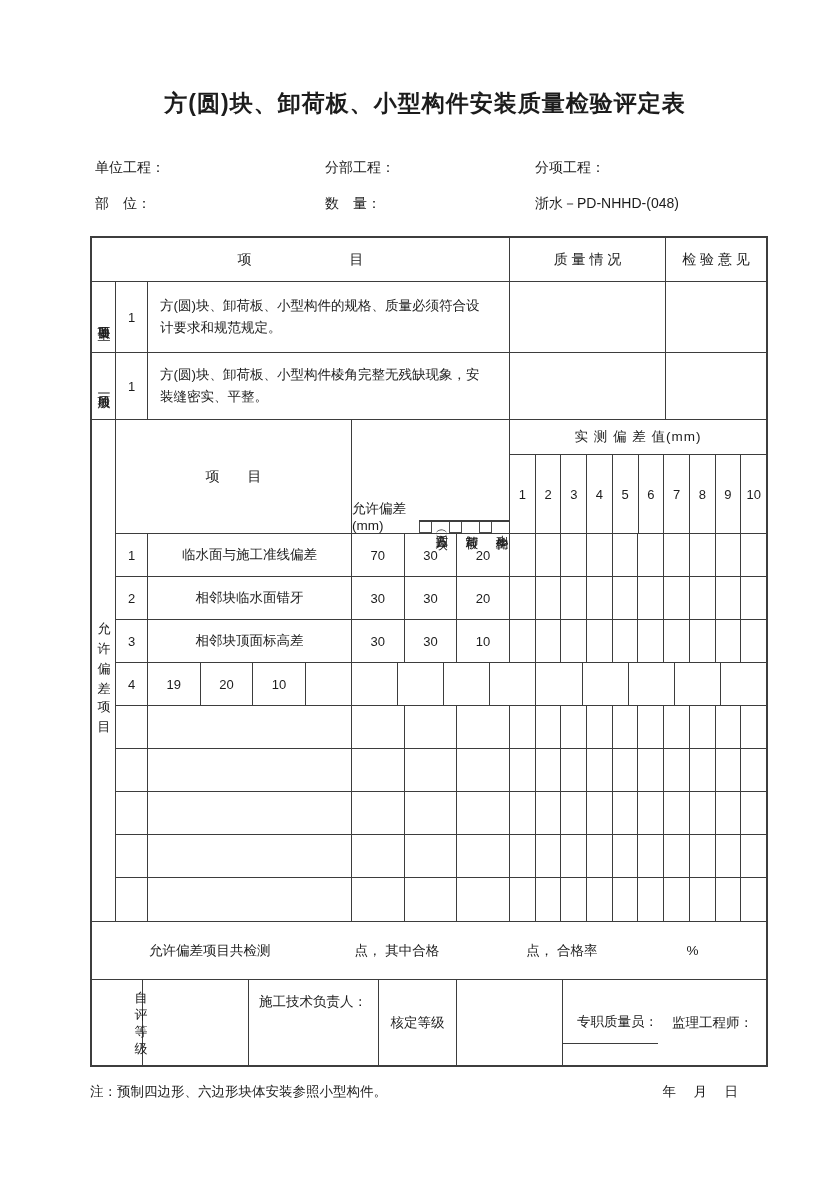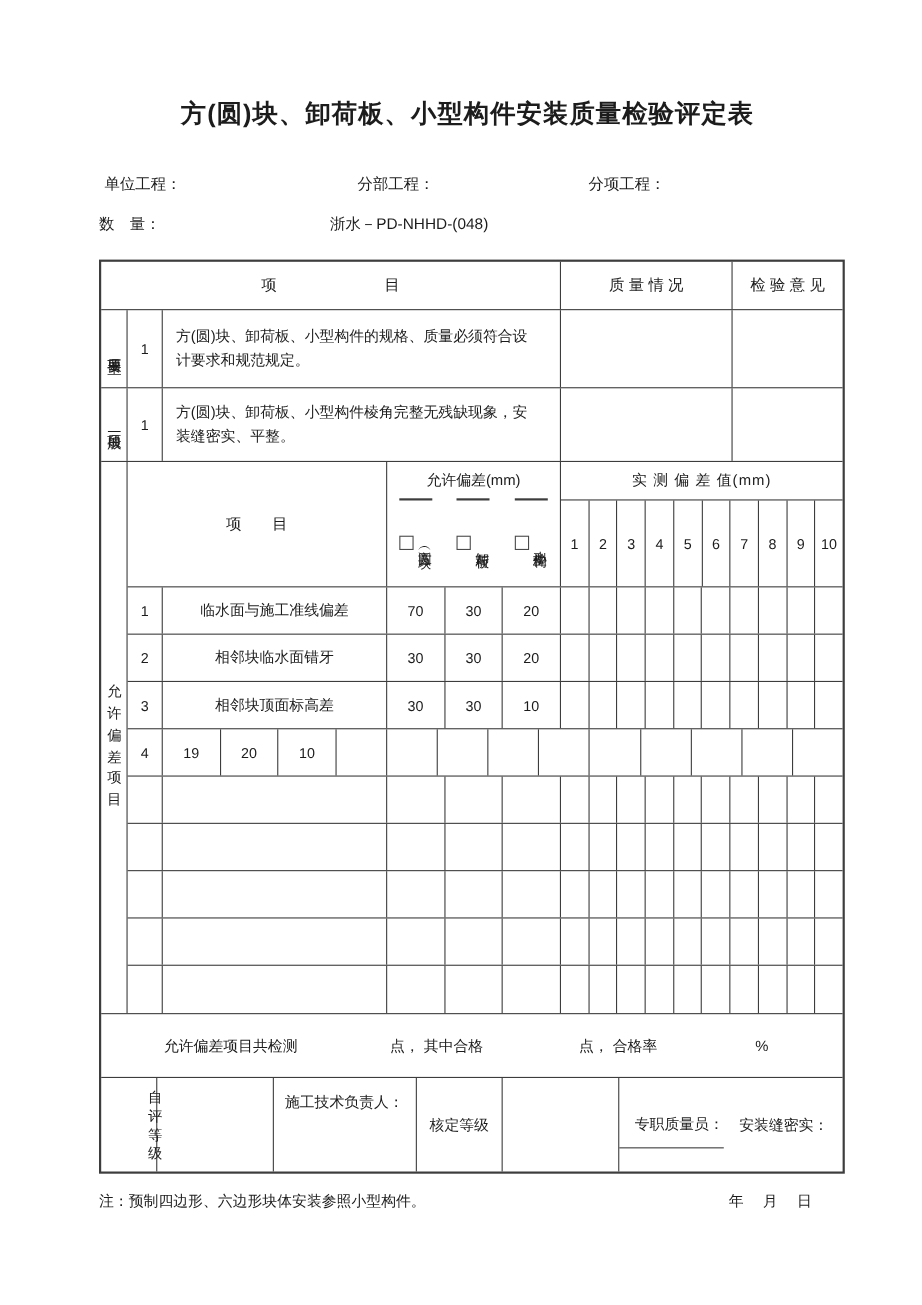--- a/index.html
+++ b/index.html
@@ -44,21 +44,21 @@
   .quality{ width:156px; }
   .opinion{ width:100px; }
   .hdr-row{ height:44px; font-size:14px; }
   .row-main{ height:71px; }
   .row-general{ height:67px; }
   
   .secD{ height:502px; }
   .dcol{ flex:1; display:flex; flex-direction:column; }
   .dhdr{ display:flex; height:116px; border-bottom:1px solid var(--ln); }
   .hitem{ width:236px; font-size:14px; }
-  .hallow{ width:158px; border-right:1px solid var(--ln); display:flex; flex-direction:column; }
+  .hallow{ width:158px; border-right:1px solid var(--ln); display:flex; flex-direction:row;align-items:flex-end; }
   .atitle{ height:33px; display:flex; align-items:center; justify-content:center; font-size:13.5px; }
   .asubs{ flex:1; display:flex; }
   .agrp{ flex:1; position:relative; display:flex; align-items:center; justify-content:center; gap:3px; }
   .agrp::before{ content:''; position:absolute; top:0; left:50%; transform:translateX(-50%);
                  width:30px; height:2px; background:var(--ln); }
   .chk{ width:13px; height:13px; border:1.5px solid #4a4a4a; background:#fff; flex:none; }
   .sublabel{ writing-mode:vertical-rl; text-orientation:mixed; font-size:12.5px; line-height:14px; letter-spacing:1px; }
   .hmeas{ flex:1; display:flex; flex-direction:column; }
   .mtitle{ height:35px; display:flex; align-items:center; justify-content:center;
            border-bottom:1px solid var(--ln); font-size:13.5px; letter-spacing:1px; }
@@ -99,20 +99,21 @@
 
 <div class="content">
 
   <div class="info">
     <div class="info-row">
       <div class="info-c1">单位工程：</div>
       <div class="info-c2">分部工程：</div>
       <div class="info-c3">分项工程：</div>
     </div>
     <div class="info-row">
+      <div class="info-c1">部　位：</div>
       <div class="info-c2">数　量：</div>
       <div class="info-c3">浙水－PD-NHHD-(048)</div>
     </div>
   </div>
 
   <div class="form-table">
 
     <div class="r hdr-row">
       <div class="c" style="width:418px;">项　　　　　　　目</div>
       <div class="c quality">质 量 情 况</div>
@@ -362,21 +363,21 @@
       </div>
       <div class="c f-verify">
         <span>核定等级</span>
       </div>
       <div class="c f-blank2"></div>
       <div class="c f-sign last">
         <div class="f-sign-top">
           <span>专职质量员：</span>
         </div>
         <div class="f-sign-bot">
-          <span>安装缝密实：</span>
+          <span>监理工程师：</span>
         </div>
       </div>
     </div>
   </div>
 
   <div class="note-row">
     <span>注：预制四边形、六边形块体安装参照小型构件。</span>
     <span class="date">年　月　日</span>
   </div>
 </div>

